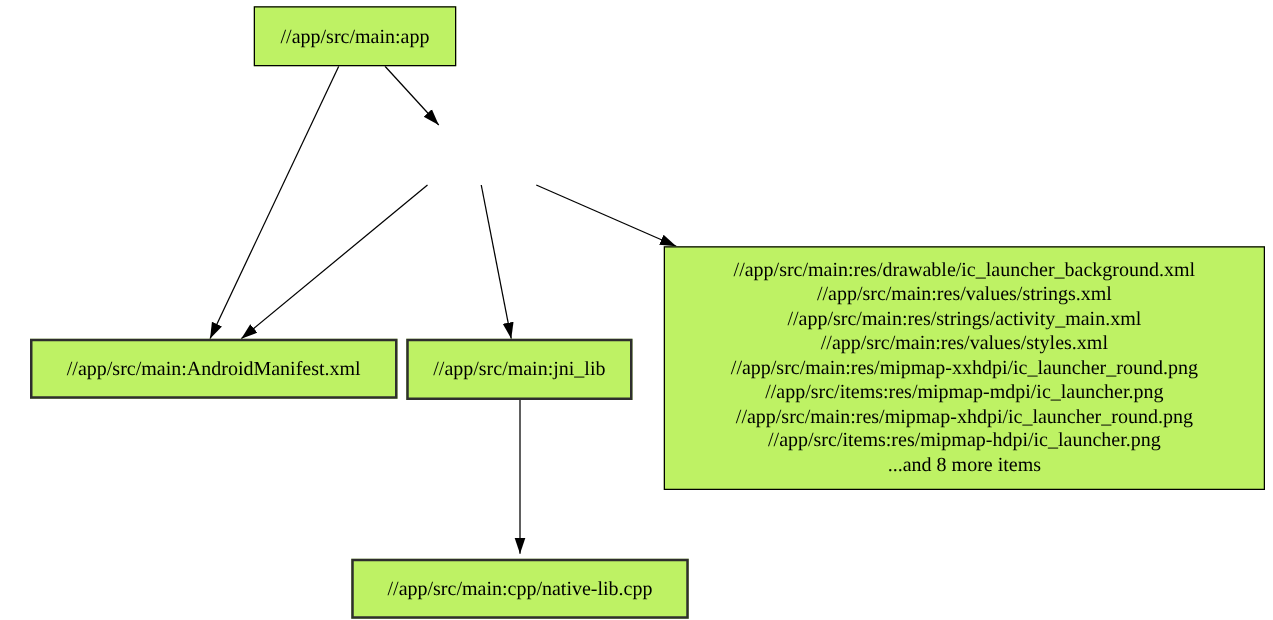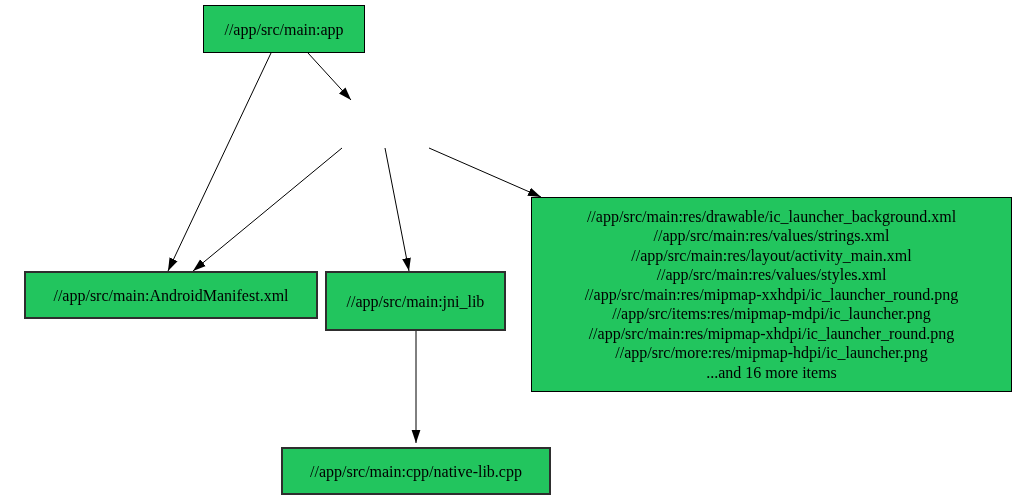--- a/index.html
+++ b/index.html
@@ -19,21 +19,21 @@
   .edges {
     position: absolute;
     left: 0;
     top: 0;
     width: 1018px;
     height: 496px;
   }
   .node {
     position: absolute;
     box-sizing: border-box;
-    background: #22c55e;
+    background: #bef264;
     display: flex;
     align-items: center;
     justify-content: center;
     text-align: center;
     font-size: 16px;
     line-height: 19px;
     white-space: nowrap;
   }
   .node.thin  { border: 1px solid #000000; }
   .node.thick { border: 2px solid #2e2e2e; }
@@ -44,21 +44,21 @@
   }
   .node.multiline .file-line {
     width: 100%;
     text-align: center;
     white-space: nowrap;
   }
   
   .n-app      { left: 203px; top: 5px;   width: 162px; height: 48px; }
   .n-lib      { left: 301px; top: 100px; width: 155px; height: 48px; }
   .n-manifest { left: 6px;   top: 271px; width: 294px; height: 48px; margin-left: 18px; }
-  .n-jni      { left: 325px; top: 271px; width: 181px; height: 60px; }
+  .n-jni      { left: 325px; top: 271px; width: 181px; height: 49px; }
   .n-res      { left: 531px; top: 197px; width: 481px; height: 195px; }
   .n-native   { left: 281px; top: 447px; width: 270px; height: 48px; }
 </style>
 </head>
 <body>
 
 <div class="canvas">
 
   <svg class="edges" width="1018" height="496" viewBox="0 0 1018 496" xmlns="http://www.w3.org/2000/svg">
     <defs>
@@ -83,26 +83,26 @@
     <span>//app/src/main:AndroidManifest.xml</span>
   </div>
 
   <div class="node thick n-jni">
     <span>//app/src/main:jni_lib</span>
   </div>
 
   <div class="node thin multiline n-res">
     <div class="file-line">//app/src/main:res/drawable/ic_launcher_background.xml</div>
     <div class="file-line">//app/src/main:res/values/strings.xml</div>
-    <div class="file-line">//app/src/main:res/layout/activity_main.xml</div>
+    <div class="file-line">//app/src/main:res/strings/activity_main.xml</div>
     <div class="file-line">//app/src/main:res/values/styles.xml</div>
     <div class="file-line">//app/src/main:res/mipmap-xxhdpi/ic_launcher_round.png</div>
     <div class="file-line">//app/src/items:res/mipmap-mdpi/ic_launcher.png</div>
     <div class="file-line">//app/src/main:res/mipmap-xhdpi/ic_launcher_round.png</div>
-    <div class="file-line">//app/src/more:res/mipmap-hdpi/ic_launcher.png</div>
-    <div class="file-line">...and 16 more items</div>
+    <div class="file-line">//app/src/items:res/mipmap-hdpi/ic_launcher.png</div>
+    <div class="file-line">...and 8 more items</div>
   </div>
 
   <div class="node thick n-native">
     <span>//app/src/main:cpp/native-lib.cpp</span>
   </div>
 
 </div>
 
 </body></html>

